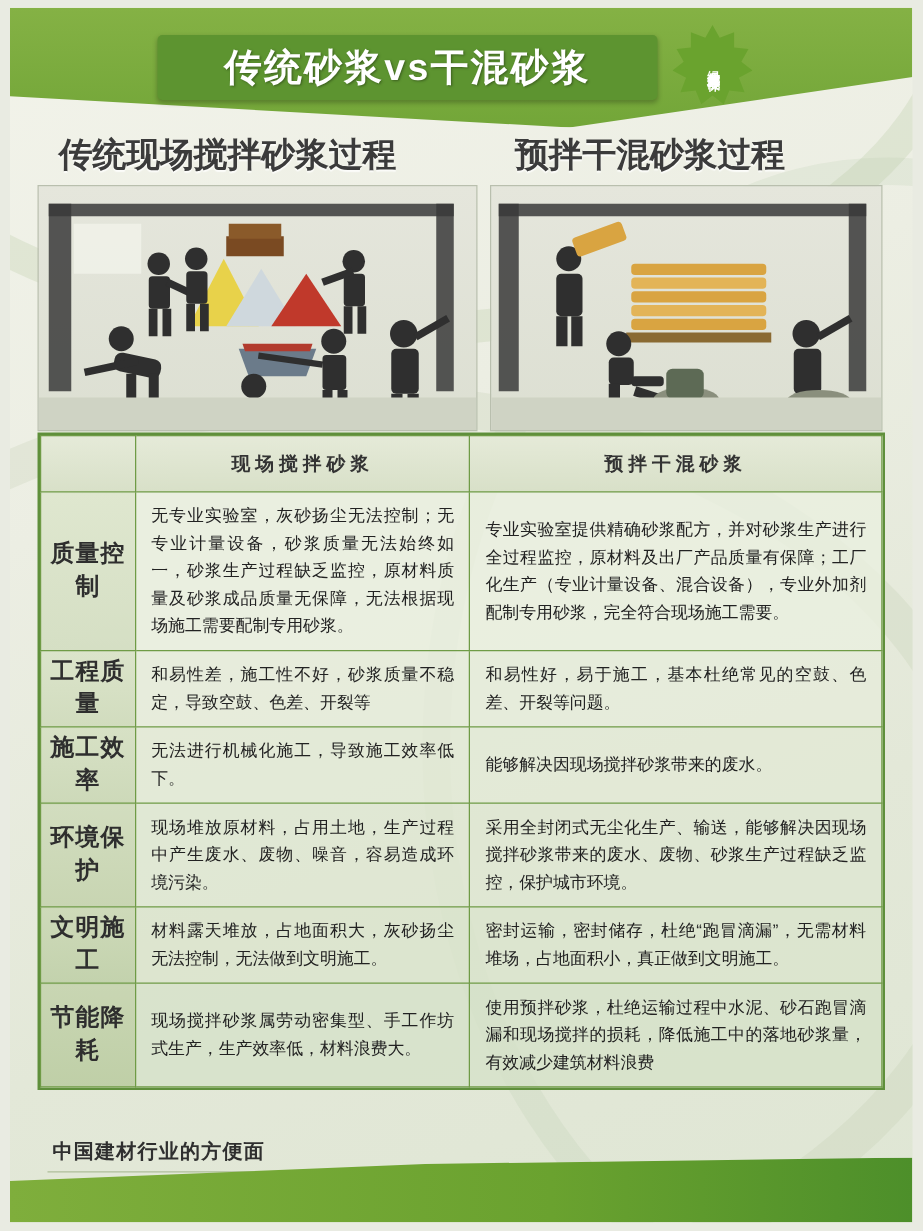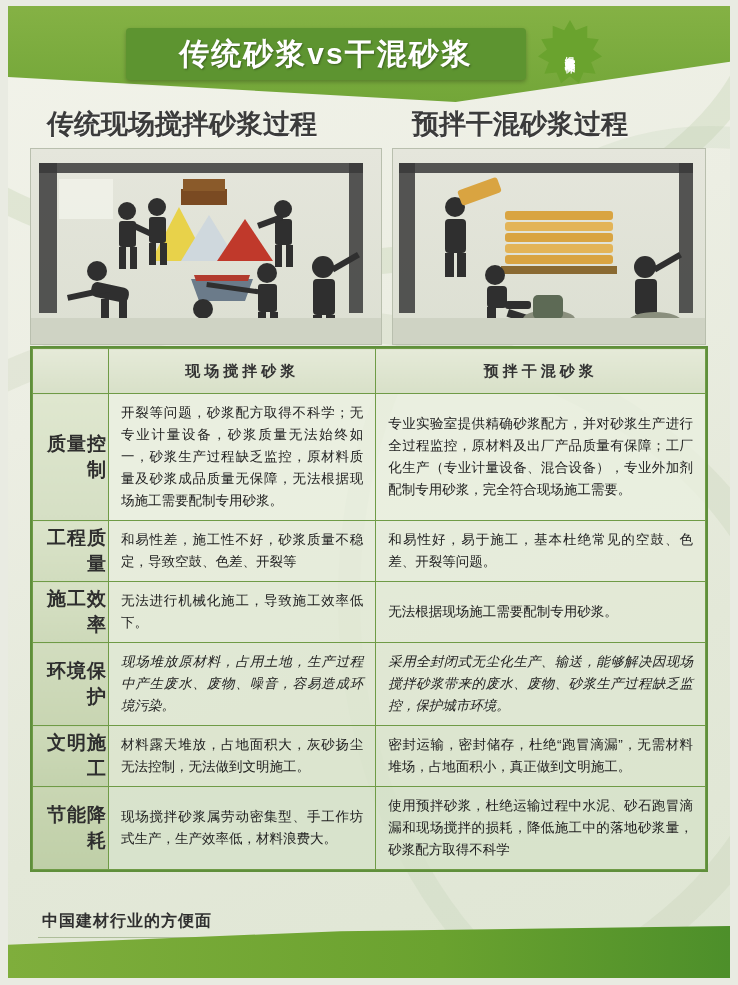--- a/index.html
+++ b/index.html
@@ -82,34 +82,34 @@
     background:rgba(245,247,238,.55);
   }
   table{border-collapse:collapse;width:100%;}
   td,th{border:1px solid #6f9b46;vertical-align:middle;}
   .hdr td{
     background:linear-gradient(180deg,#e5ead8,#d8e0c8);
     text-align:center;font-size:15px;font-weight:bold;color:#333;
     height:42px;letter-spacing:4px;
   }
   .rowlabel{
-    width:76px;text-align:right;font-size:19px;font-weight:bold;color:#2e2e2e;
+    width:76px;text-align:center;font-size:19px;font-weight:bold;color:#2e2e2e;
     background:linear-gradient(180deg,#dce4cc,#cfdabd);
     letter-spacing:1px;line-height:26px;
   }
   .cell{
     padding:8px 12px;font-size:13.5px;line-height:22px;color:#222;
     text-align:justify;
   }
   .cell.c1{width:255px;background:rgba(225,232,212,.55);}
   .cell.c2{width:320px;background:rgba(215,226,200,.55);}
   tr.r0 .cell{background:rgba(228,235,216,.5);}
   tr.r1 .cell{background:rgba(221,230,208,.5);}
   tr.r2 .cell{background:rgba(215,226,200,.5);}
-  tr.r3 .cell{background:rgba(209,222,193,.5);font-style:italic;}
+  tr.r3 .cell{background:rgba(209,222,193,.5);}
   tr.r4 .cell{background:rgba(203,218,186,.5);}
   tr.r5 .cell{background:rgba(196,214,179,.5);}
   tr.r0 .rowlabel{background:linear-gradient(180deg,#dfe7cf,#d5dfc4);}
   tr.r1 .rowlabel{background:linear-gradient(180deg,#dbe4ca,#d1dcbe);margin-top:24px;}
   tr.r2 .rowlabel{background:linear-gradient(180deg,#d7e1c5,#cdd9b9);}
   tr.r3 .rowlabel{background:linear-gradient(180deg,#d2ddbf,#c8d5b2);}
   tr.r4 .rowlabel{background:linear-gradient(180deg,#cedab9,#c3d2ad);}
   tr.r5 .rowlabel{background:linear-gradient(180deg,#c9d6b3,#bfcfa7);margin-top:32px;}
 
   
@@ -272,52 +272,52 @@
     <table>
       <tbody>
         <tr class="hdr">
           <td class="rowlabel"></td>
           <td>现场搅拌砂浆</td>
           <td>预拌干混砂浆</td>
         </tr>
 
         <tr class="r0">
           <td class="rowlabel">质量控制</td>
-          <td class="cell c1">开裂等问题，砂浆配方取得不科学；无专业计量设备，砂浆质量无法始终如一，砂浆生产过程缺乏监控，原材料质量及砂浆成品质量无保障，无法根据现场施工需要配制专用砂浆。</td>
+          <td class="cell c1">无专业实验室，灰砂扬尘无法控制；无专业计量设备，砂浆质量无法始终如一，砂浆生产过程缺乏监控，原材料质量及砂浆成品质量无保障，无法根据现场施工需要配制专用砂浆。</td>
           <td class="cell c2">专业实验室提供精确砂浆配方，并对砂浆生产进行全过程监控，原材料及出厂产品质量有保障；工厂化生产（专业计量设备、混合设备），专业外加剂配制专用砂浆，完全符合现场施工需要。</td>
         </tr>
 
         <tr class="r1">
           <td class="rowlabel">工程质量</td>
           <td class="cell c1">和易性差，施工性不好，砂浆质量不稳定，导致空鼓、色差、开裂等</td>
           <td class="cell c2">和易性好，易于施工，基本杜绝常见的空鼓、色差、开裂等问题。</td>
         </tr>
 
         <tr class="r2">
           <td class="rowlabel">施工效率</td>
           <td class="cell c1">无法进行机械化施工，导致施工效率低下。</td>
-          <td class="cell c2">无法根据现场施工需要配制专用砂浆。</td>
+          <td class="cell c2">能够解决因现场搅拌砂浆带来的废水。</td>
         </tr>
 
         <tr class="r3">
           <td class="rowlabel">环境保护</td>
           <td class="cell c1">现场堆放原材料，占用土地，生产过程中产生废水、废物、噪音，容易造成环境污染。</td>
           <td class="cell c2">采用全封闭式无尘化生产、输送，能够解决因现场搅拌砂浆带来的废水、废物、砂浆生产过程缺乏监控，保护城市环境。</td>
         </tr>
 
         <tr class="r4">
           <td class="rowlabel">文明施工</td>
           <td class="cell c1">材料露天堆放，占地面积大，灰砂扬尘无法控制，无法做到文明施工。</td>
           <td class="cell c2">密封运输，密封储存，杜绝“跑冒滴漏”，无需材料堆场，占地面积小，真正做到文明施工。</td>
         </tr>
 
         <tr class="r5">
           <td class="rowlabel">节能降耗</td>
           <td class="cell c1">现场搅拌砂浆属劳动密集型、手工作坊式生产，生产效率低，材料浪费大。</td>
-          <td class="cell c2">使用预拌砂浆，杜绝运输过程中水泥、砂石跑冒滴漏和现场搅拌的损耗，降低施工中的落地砂浆量，砂浆配方取得不科学</td>
+          <td class="cell c2">使用预拌砂浆，杜绝运输过程中水泥、砂石跑冒滴漏和现场搅拌的损耗，降低施工中的落地砂浆量，有效减少建筑材料浪费</td>
         </tr>
       </tbody>
     </table>
   </div>
 
   <div class="footer">
     <div class="rule"></div>
     <div class="txt">中国建材行业的方便面</div>
     <div class="bg"></div>
   </div>

